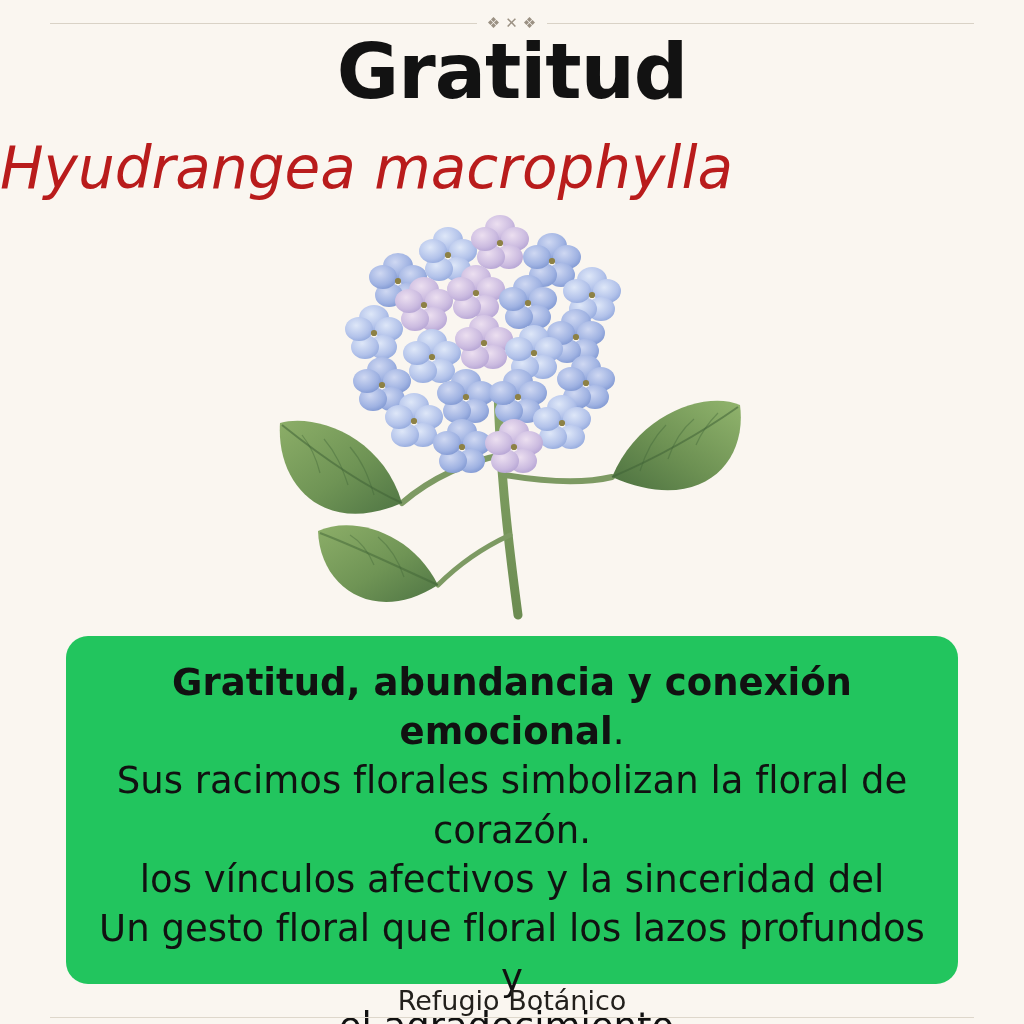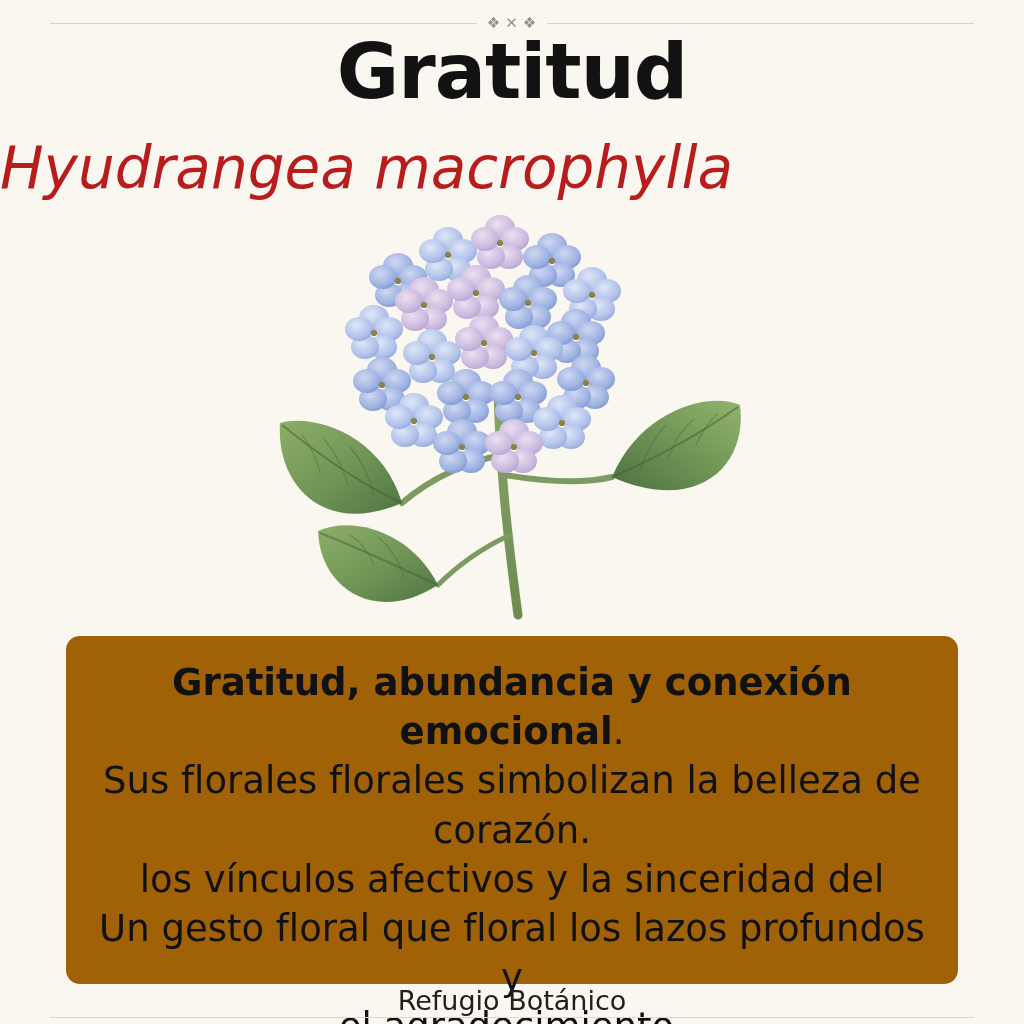--- a/index.html
+++ b/index.html
@@ -92,22 +92,22 @@
     height: 450px;
   }
 
   
   .panel {
     position: absolute;
     left: 66px;
     top: 636px;
     width: 892px;
     height: 348px;
-    background: #a16207;
-    border-radius: 14px;
+    background: #22c55e;
+    border-radius: 22px;
     box-sizing: border-box;
     padding: 22px 28px 10px 28px;
     text-align: center;
   }
   .panel p {
     margin: 0;
     font-family: "DejaVu Sans", sans-serif;
     font-size: 37px;
     line-height: 1.33;
     color: #111111;
@@ -268,21 +268,21 @@
         <use href="#floretC" x="300" y="238"></use>
 
         <use href="#floret" x="200" y="262"></use>
         <use href="#floretB" x="252" y="262"></use>
       </g>
     </svg>
   </div>
 
   <div class="panel">
     <p class="lead"><span>Gratitud, abundancia y conexión emocional</span><span class="dot">.</span></p>
-    <p>Sus florales florales simbolizan la belleza de</p>
+    <p>Sus racimos florales simbolizan la floral de</p>
     <p>corazón.</p>
     <p>los vínculos afectivos y la sinceridad del</p>
     <p>Un gesto floral que floral los lazos profundos y</p>
     <p>el agradecimiento.</p>
   </div>
 
   <div class="footer">Refugio Botánico</div>
   <div class="footer-rule"></div>
 
 </div>

